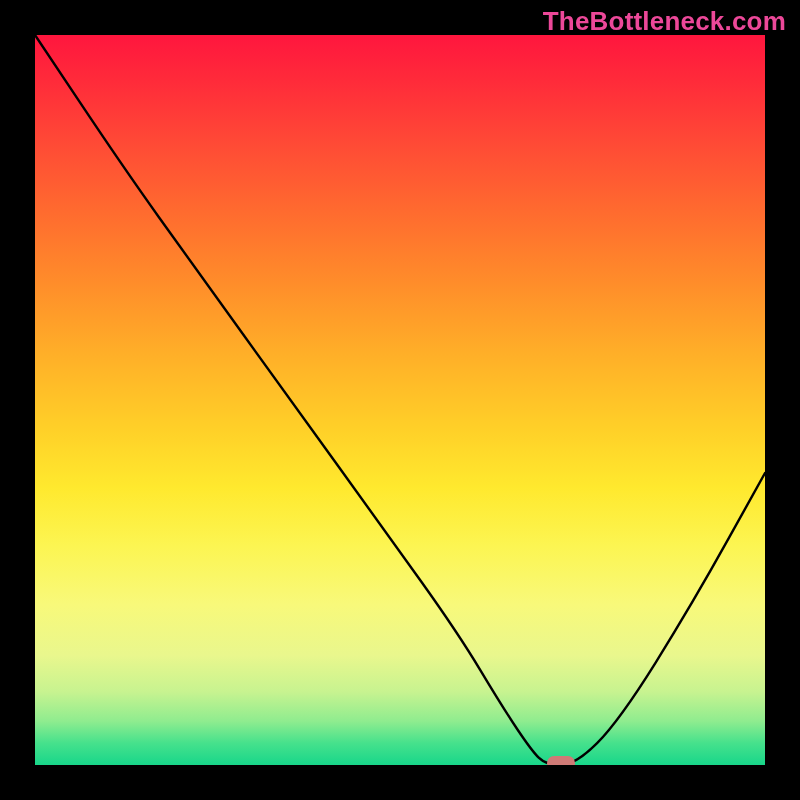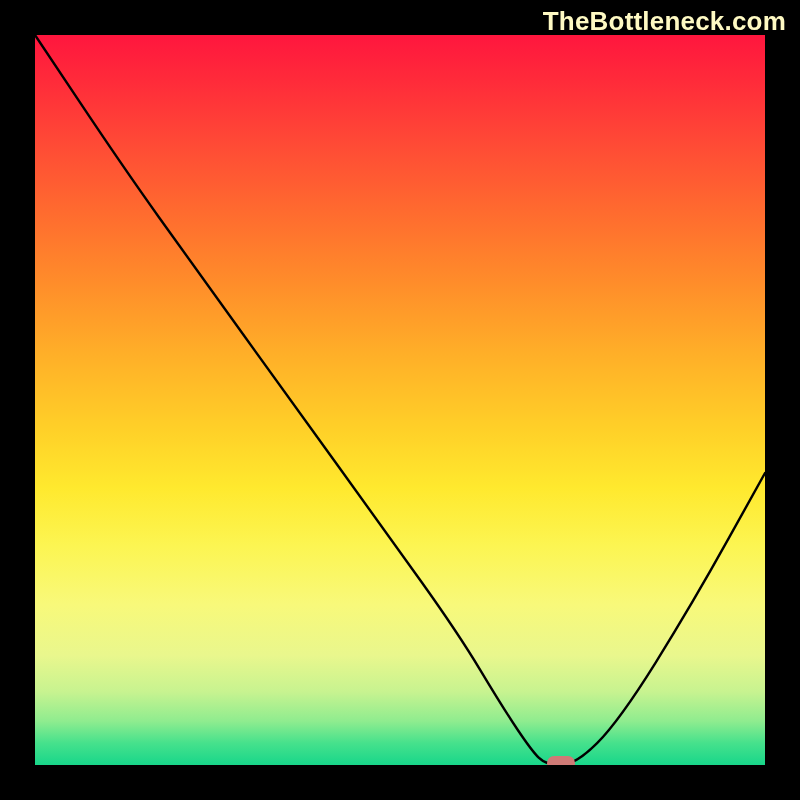--- a/index.html
+++ b/index.html
@@ -18,21 +18,21 @@
     height: 800px;
     background: #000;
   }
   .watermark {
     position: absolute;
     top: 6px;
     right: 14px;
     font-family: Arial, Helvetica, sans-serif;
     font-size: 26px;
     font-weight: 600;
-    color: #fef9c3;
+    color: #ec4899;
     letter-spacing: 0.2px;
     z-index: 40;
     text-align: center;
   }
   .plot {
     position: absolute;
     left: 35px;
     top: 35px;
     width: 730px;
     height: 730px;

